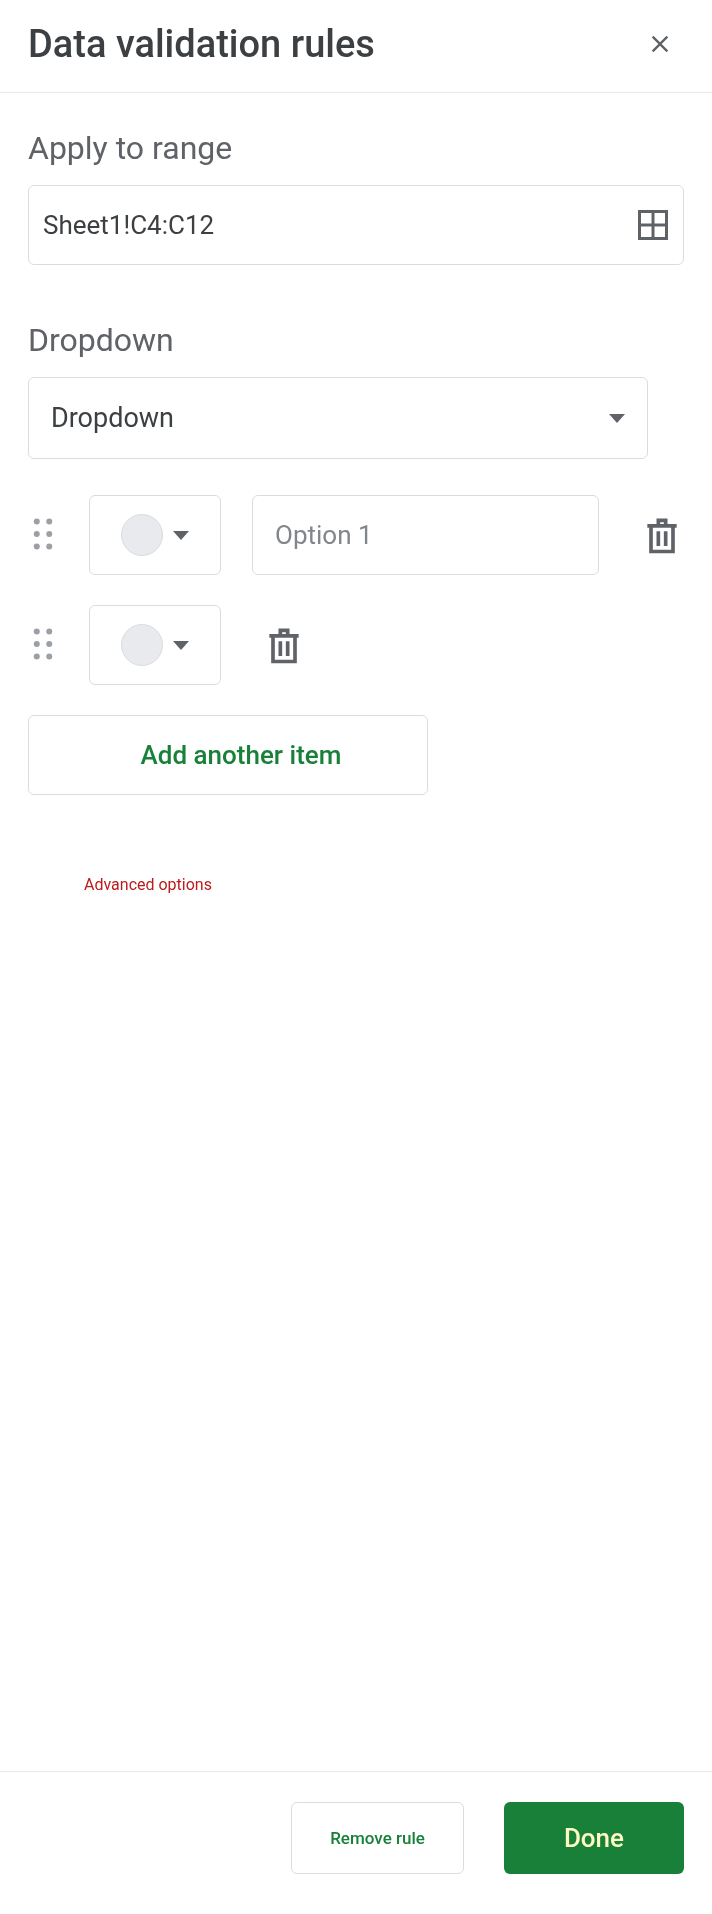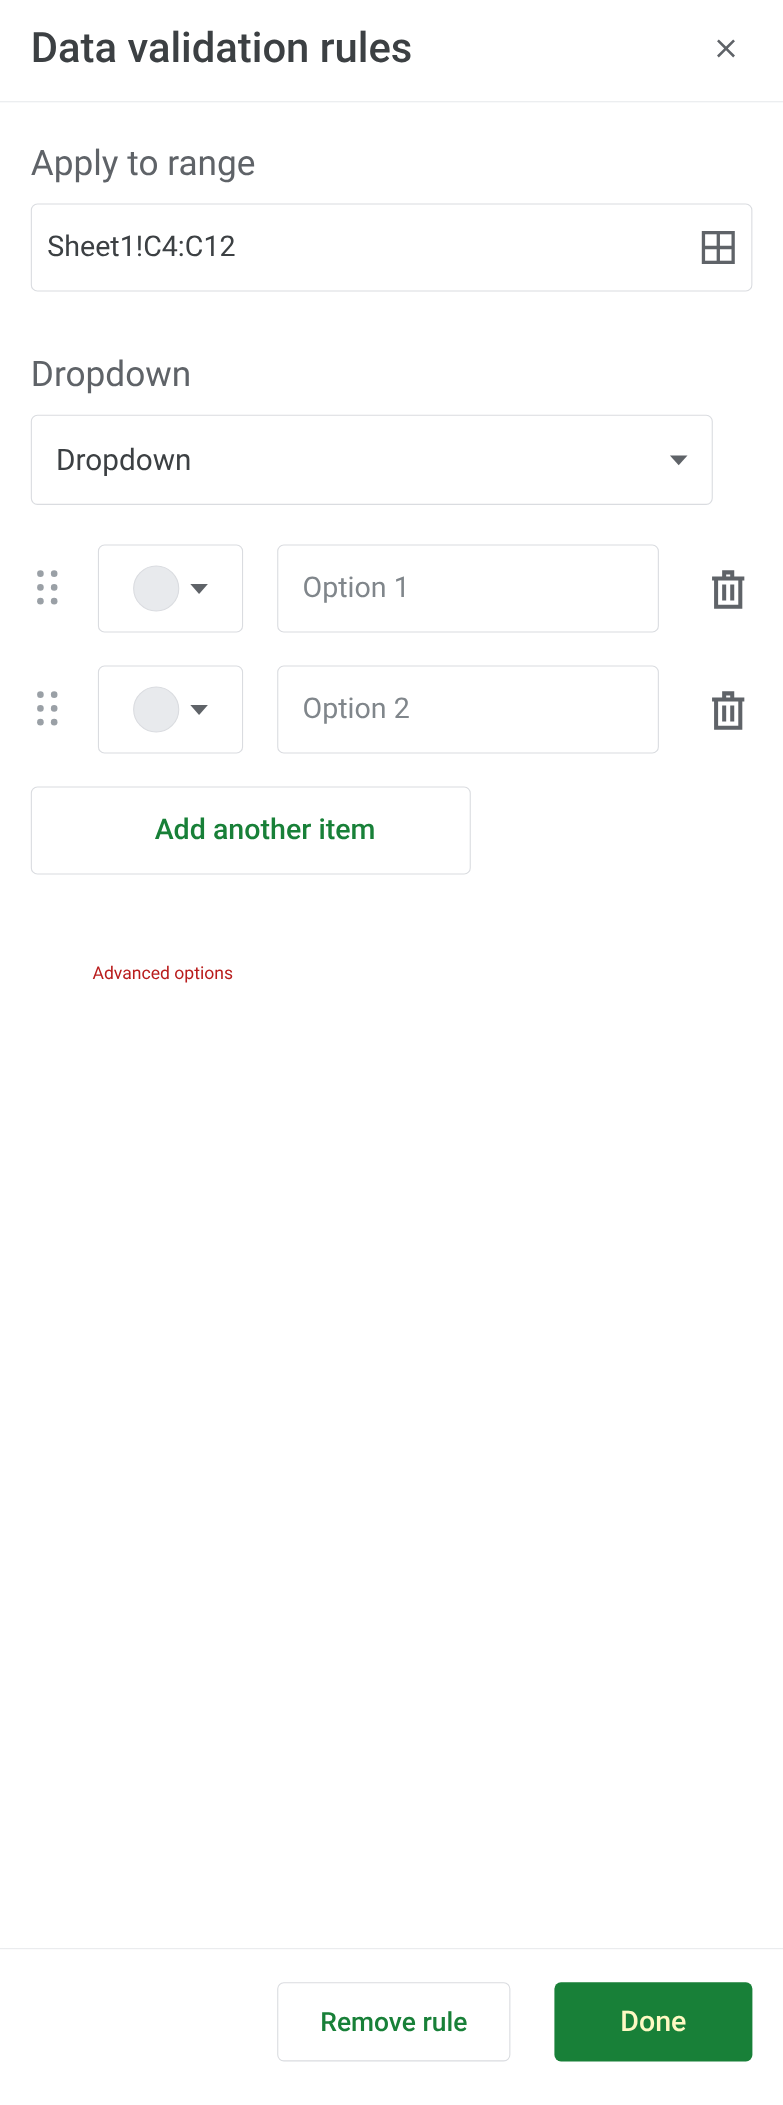--- a/index.html
+++ b/index.html
@@ -200,21 +200,21 @@
     margin-top: auto;
   }
   .remove-rule-btn {
     border: 1px solid #dadce0;
     border-radius: 6px;
     height: 72px;
     padding: 0 38px;
     display: flex;
     align-items: center;
     justify-content: center;
-    font-size: 24px;
+    font-size: 17px;
     color: #188038;
     font-weight: 500;
     cursor: pointer;
     background: #fff;
   }
   .done-btn {
     border: none;
     border-radius: 6px;
     height: 72px;
     padding: 0 60px;
@@ -293,23 +293,20 @@
           <circle cx="7" cy="16" r="2.4" fill="currentColor"></circle>
             <circle cx="17" cy="16" r="2.4" fill="currentColor"></circle>
           <circle cx="7" cy="26" r="2.4" fill="currentColor"></circle>
             <circle cx="17" cy="26" r="2.4" fill="currentColor"></circle>
         </svg>
       </div>
       <div class="color-chip-wrap">
         <span class="color-chip"></span>
         <span class="caret-down"></span>
       </div>
-      <div class="option-input-wrap">
-        <input class="option-input" type="text" placeholder="Option 2" style="">
-      </div>
       <div class="trash-btn">
         <svg viewBox="0 0 24 24">
           <path fill="none" stroke="currentColor" stroke-width="2" d="M6 7h12v14H6zM4 7h16M10 4h4v3h-4zM10 10v8M14 10v8"></path>
         </svg>
       </div>
     </div>
 
     <div class="add-item-btn">
       <span>Add another item</span>
     </div>

